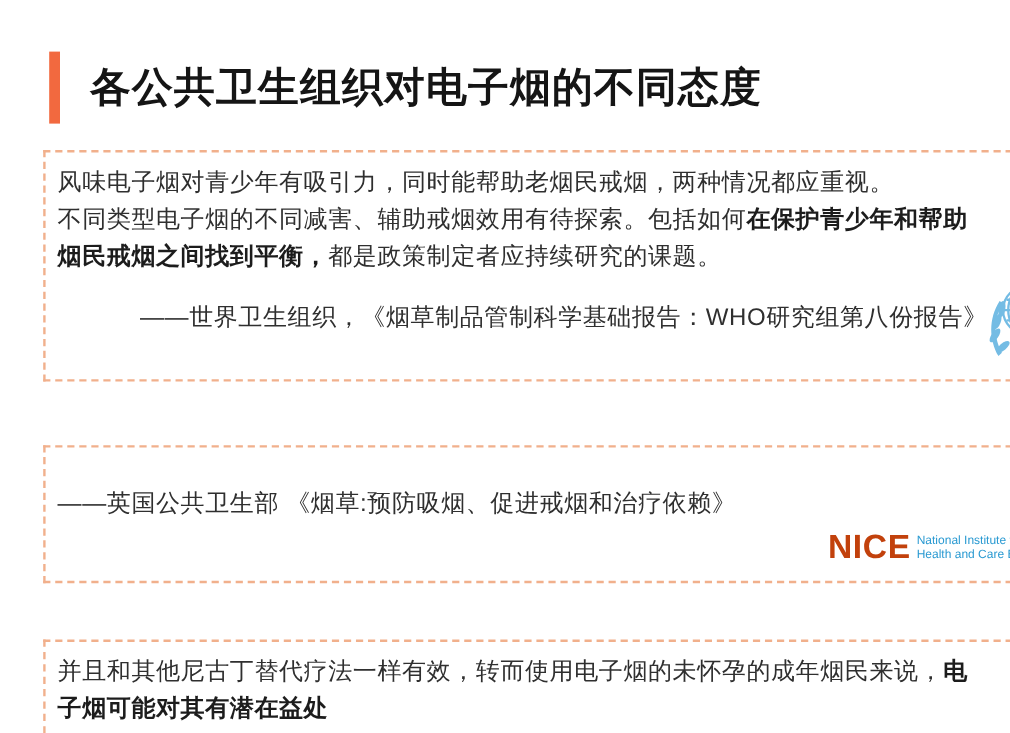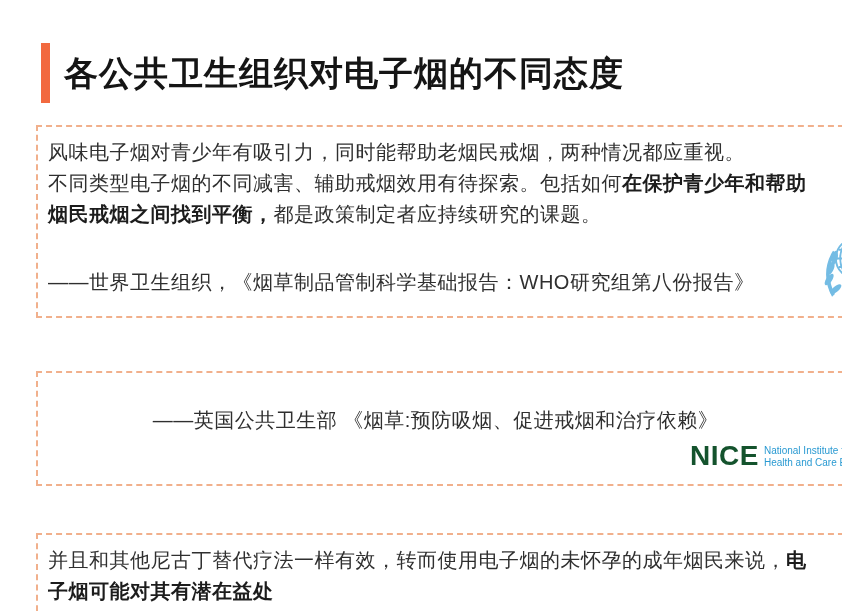--- a/index.html
+++ b/index.html
@@ -17,20 +17,21 @@
   }
 
   
   .title-wrap {
     position: absolute;
     left: 41px;
     top: 43px;
     height: 60px;
     display: flex;
     align-items: stretch;
+    gap: 11px;
   }
   .title-bar {
     width: 9px;
     height: 60px;
     background: #f2693f;
     flex: 0 0 auto;
   }
   .title-text {
     margin-left: 14px;
     font-size: 34px;
@@ -58,22 +59,22 @@
     margin: 0;
     padding: 0 14px 0 10px;
     font-size: 20px;
     line-height: 31px;
     letter-spacing: 0.5px;
     color: #2f2f2f;
     max-width: 775px;
   }
   .card .first { margin-top: 10px; }
   .card-1 .para2 { }
-  .card-1 .attr  { margin-top: 37px; }
-  .card-2 .attr  { margin-top: 32px; text-align: center; }
+  .card-1 .attr  { margin-top: 20px; text-align: right; }
+  .card-2 .attr  { margin-top: 32px; }
   .b { font-weight: 700; color: #1c1c1c; }
 
   
   .who-logo {
     position: absolute;
     left: 810px;
     top: 222px;
     width: 92px;
     height: 92px;
   }
@@ -84,21 +85,21 @@
     left: 690px;
     top: 441px;
     display: flex;
     align-items: flex-start;
     white-space: nowrap;
   }
   .nice-word {
     font-size: 28px;
     font-weight: 700;
     line-height: 30px;
-    color: #14532d;
+    color: #c2410c;
     letter-spacing: 0.5px;
   }
   .nice-tagline {
     margin-left: 5px;
     margin-top: 4px;
     font-size: 10px;
     line-height: 12px;
     color: #2a9ad2;
   }
 </style>

